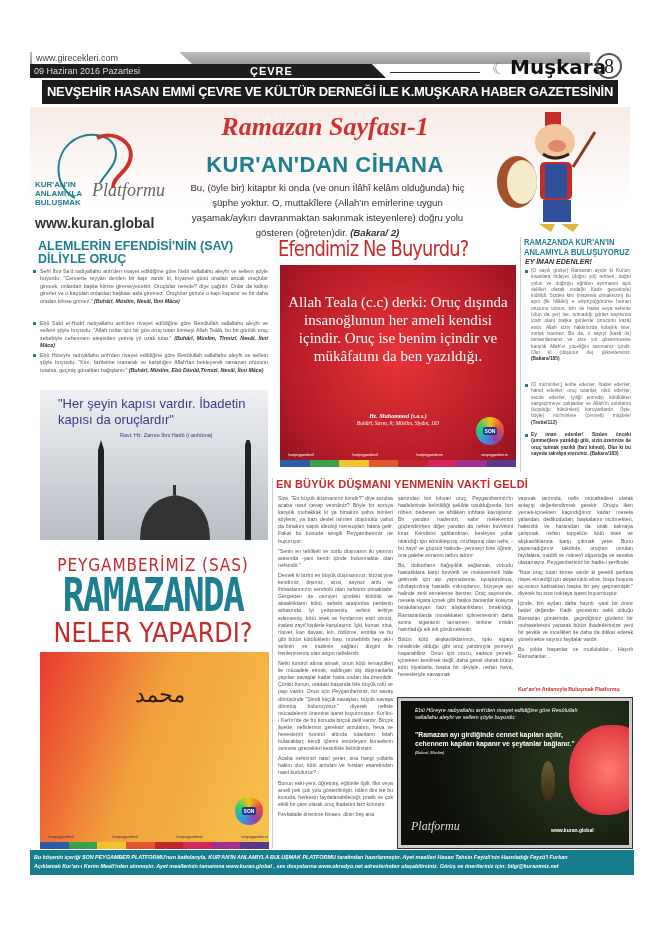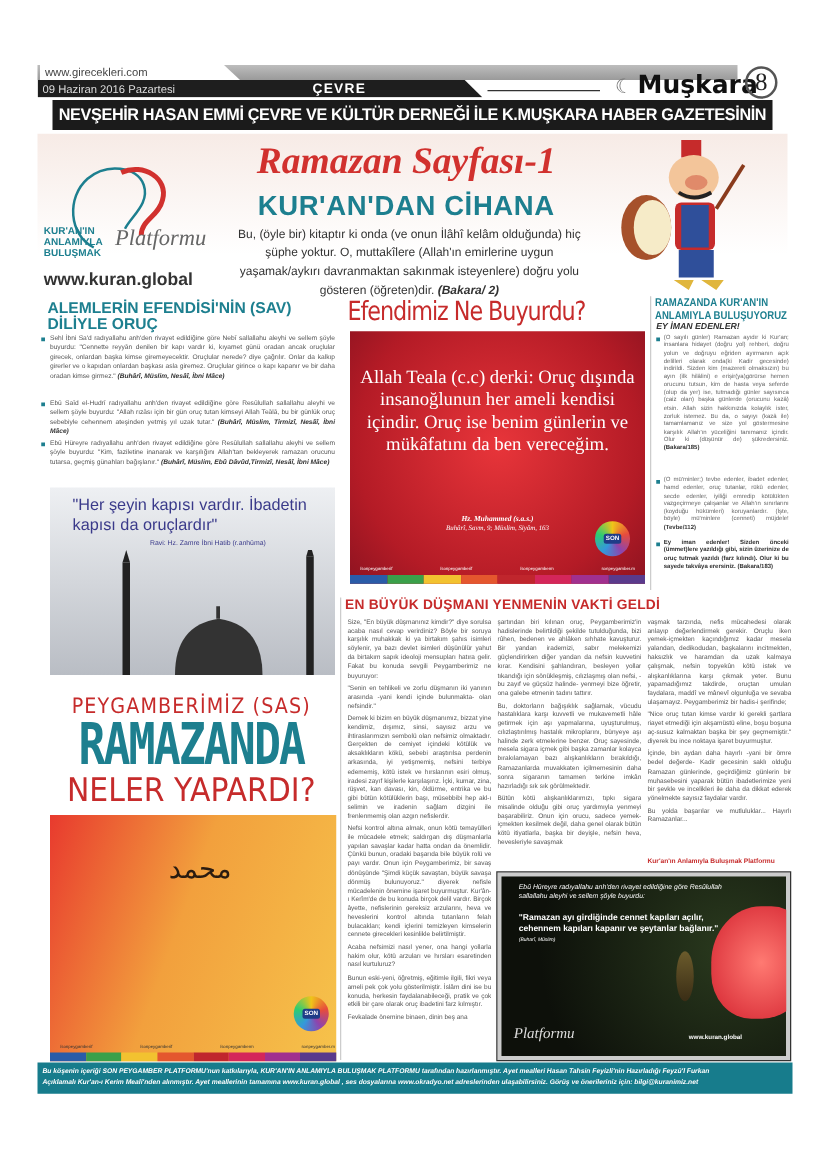--- a/index.html
+++ b/index.html
@@ -11,21 +11,21 @@
   .mast-top .url{position:absolute;left:2px;top:0;height:12px;width:160px;background:#fff;font-size:9px;color:#444;line-height:12px;padding-left:4px;clip-path:polygon(0 0,92% 0,100% 100%,0 100%)}
   .mast-bar{left:30px;top:64px;width:356px;height:14px;background:#1e1e1e;color:#ddd;font-size:9px;line-height:14px;padding-left:4px;clip-path:polygon(0 0,96% 0,100% 100%,0 100%)}
   .section-lbl{left:250px;top:64px;color:#fff;font-weight:bold;font-size:11px;letter-spacing:1px;line-height:14px}
   .mast-rule{left:390px;top:72px;width:90px;height:1px;background:#333}
   .logo{left:490px;top:55px;width:110px;height:26px;font-weight:bold;font-size:20px;color:#111;font-family:"DejaVu Sans",sans-serif;line-height:24px;padding-left:20px}
   .logo small{position:absolute;left:36px;top:19px;font-size:5px;font-weight:bold}
   .pageno{left:596px;top:53px;width:26px;height:26px;border:2px solid #555;border-radius:50%;font-family:"Liberation Serif",serif;font-size:20px;text-align:center;line-height:22px;color:#222}
   .banner{left:30px;top:80px;width:600px;height:24px;background:#1b1b1b;color:#fff;font-weight:bold;font-size:13.5px;line-height:24px;text-align:center;letter-spacing:-0.3px;font-family:"Liberation Sans",sans-serif;transform:scaleX(0.96)}
   
   .hdr{left:30px;top:107px;width:600px;height:138px;background:linear-gradient(#f7ebe6,#fff 70%);}
-  .hdr-title{left:175px;top:112px;width:300px;text-align:center;font-family:"Liberation Serif",serif;font-style:italic;font-weight:bold;font-size:30px;color:#d1312e}
+  .hdr-title{left:175px;top:112px;width:300px;text-align:center;font-family:"Liberation Serif",serif;font-style:italic;font-weight:bold;font-size:26px;color:#d1312e}
   .hdr-sub{left:175px;top:152px;width:300px;text-align:center;font-weight:bold;font-size:22px;color:#1d7f8f;letter-spacing:0.5px}
   .hdr-ayet{left:180px;top:180px;width:295px;text-align:center;font-size:9.6px;line-height:15px;color:#333}
   .hdr-ayet b{font-style:italic}
   .plat{left:35px;top:128px;width:120px;height:80px}
   .plat-txt{left:35px;top:180px;font-size:8px;font-weight:bold;color:#1d7f8f;line-height:9px}
   .plat-script{left:92px;top:180px;font-family:"Liberation Serif",serif;font-style:italic;font-size:18px;color:#666}
   .web{left:35px;top:215px;font-weight:bold;font-size:14px;color:#333}
   .mascot{left:495px;top:112px;width:120px;height:125px}
   
   .sec-h{font-weight:bold;color:#1d7f8f;line-height:13px}
@@ -152,21 +152,21 @@
       <path d="M58 10 L61 0 L64 10 Z" fill="#222"></path>
     <rect x="205" y="5" width="6" height="95" fill="#222"></rect>
       <path d="M205 5 L208 -5 L211 5 Z" fill="#222"></path>
     <path d="M100 100 Q100 60 135 55 Q170 60 170 100 Z" fill="#333"></path>
     <rect x="133" y="45" width="3" height="10" fill="#333"></rect>
   </svg>
 </div>
 
 <div class="abs hadis-h">Efendimiz Ne Buyurdu?</div>
 <div class="abs red-card">
-  <div class="t">Allah Teala (c.c) derki: Oruç dışında insanoğlunun her ameli kendisi içindir. Oruç ise benim günlerin ve mükâfatını da ben vereceğim.</div>
+  <div class="t">Allah Teala (c.c) derki: Oruç dışında insanoğlunun her ameli kendisi içindir. Oruç ise benim içindir ve mükâfatını da ben yazıldığı.</div>
   <div class="s">
     <b>Hz. Muhammed (s.a.s.)</b><br>
     <span>Buhârî, Savm, 9; Müslim, Siyâm, 163</span>
   </div>
   <div class="sonlogo">
       <span>SON</span>
     </div>
   <div class="social">
     <span>/sonpeygamberif</span>
     <span>/sonpeygamberif</span>

